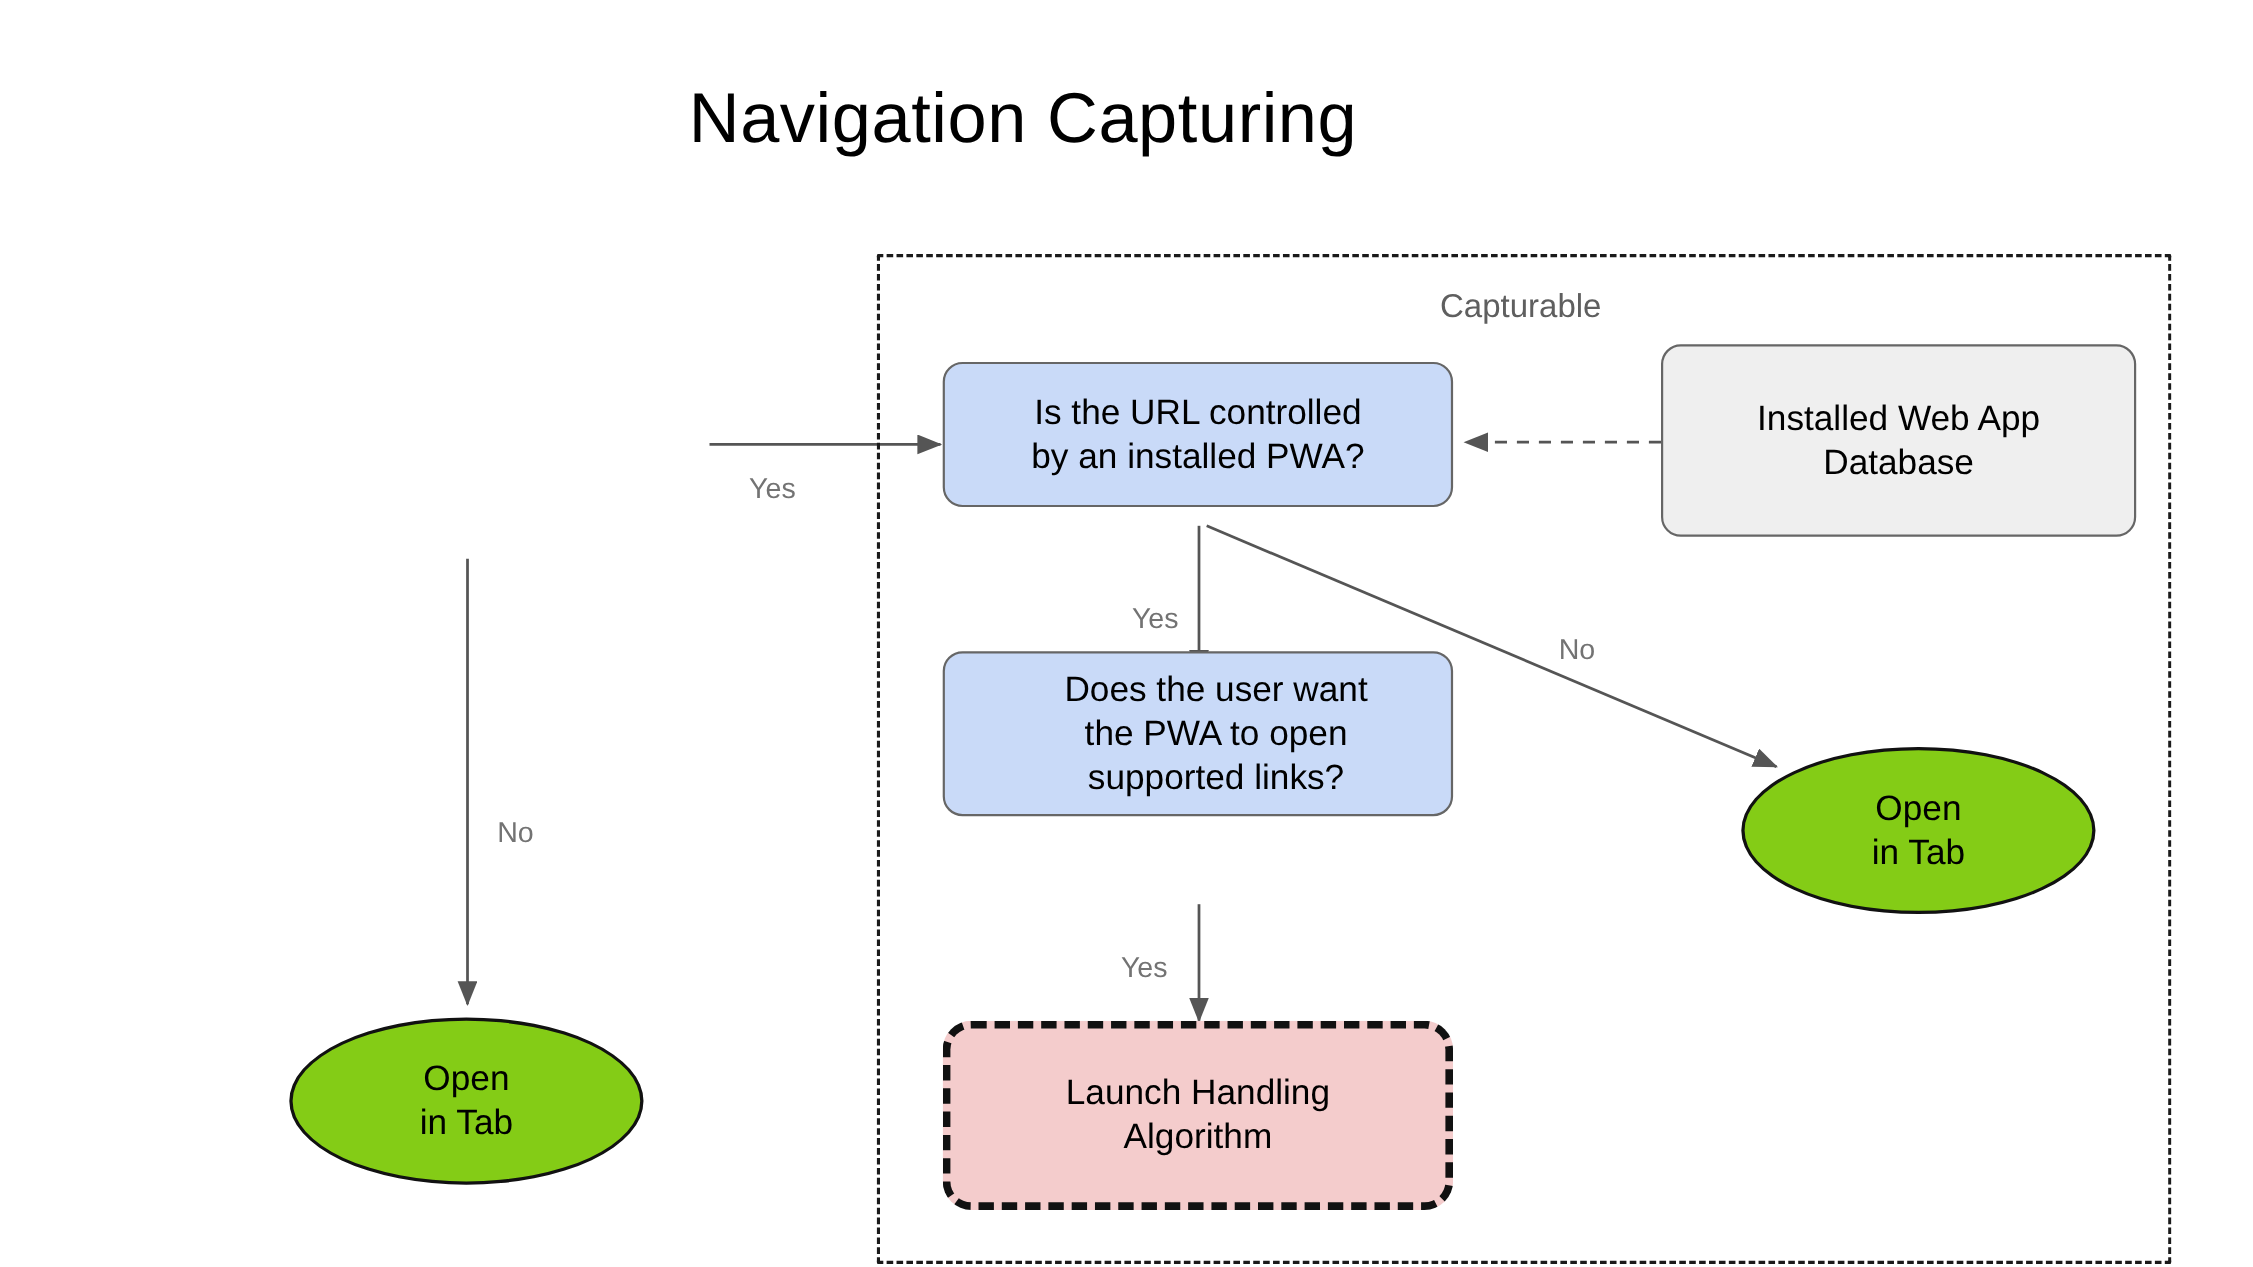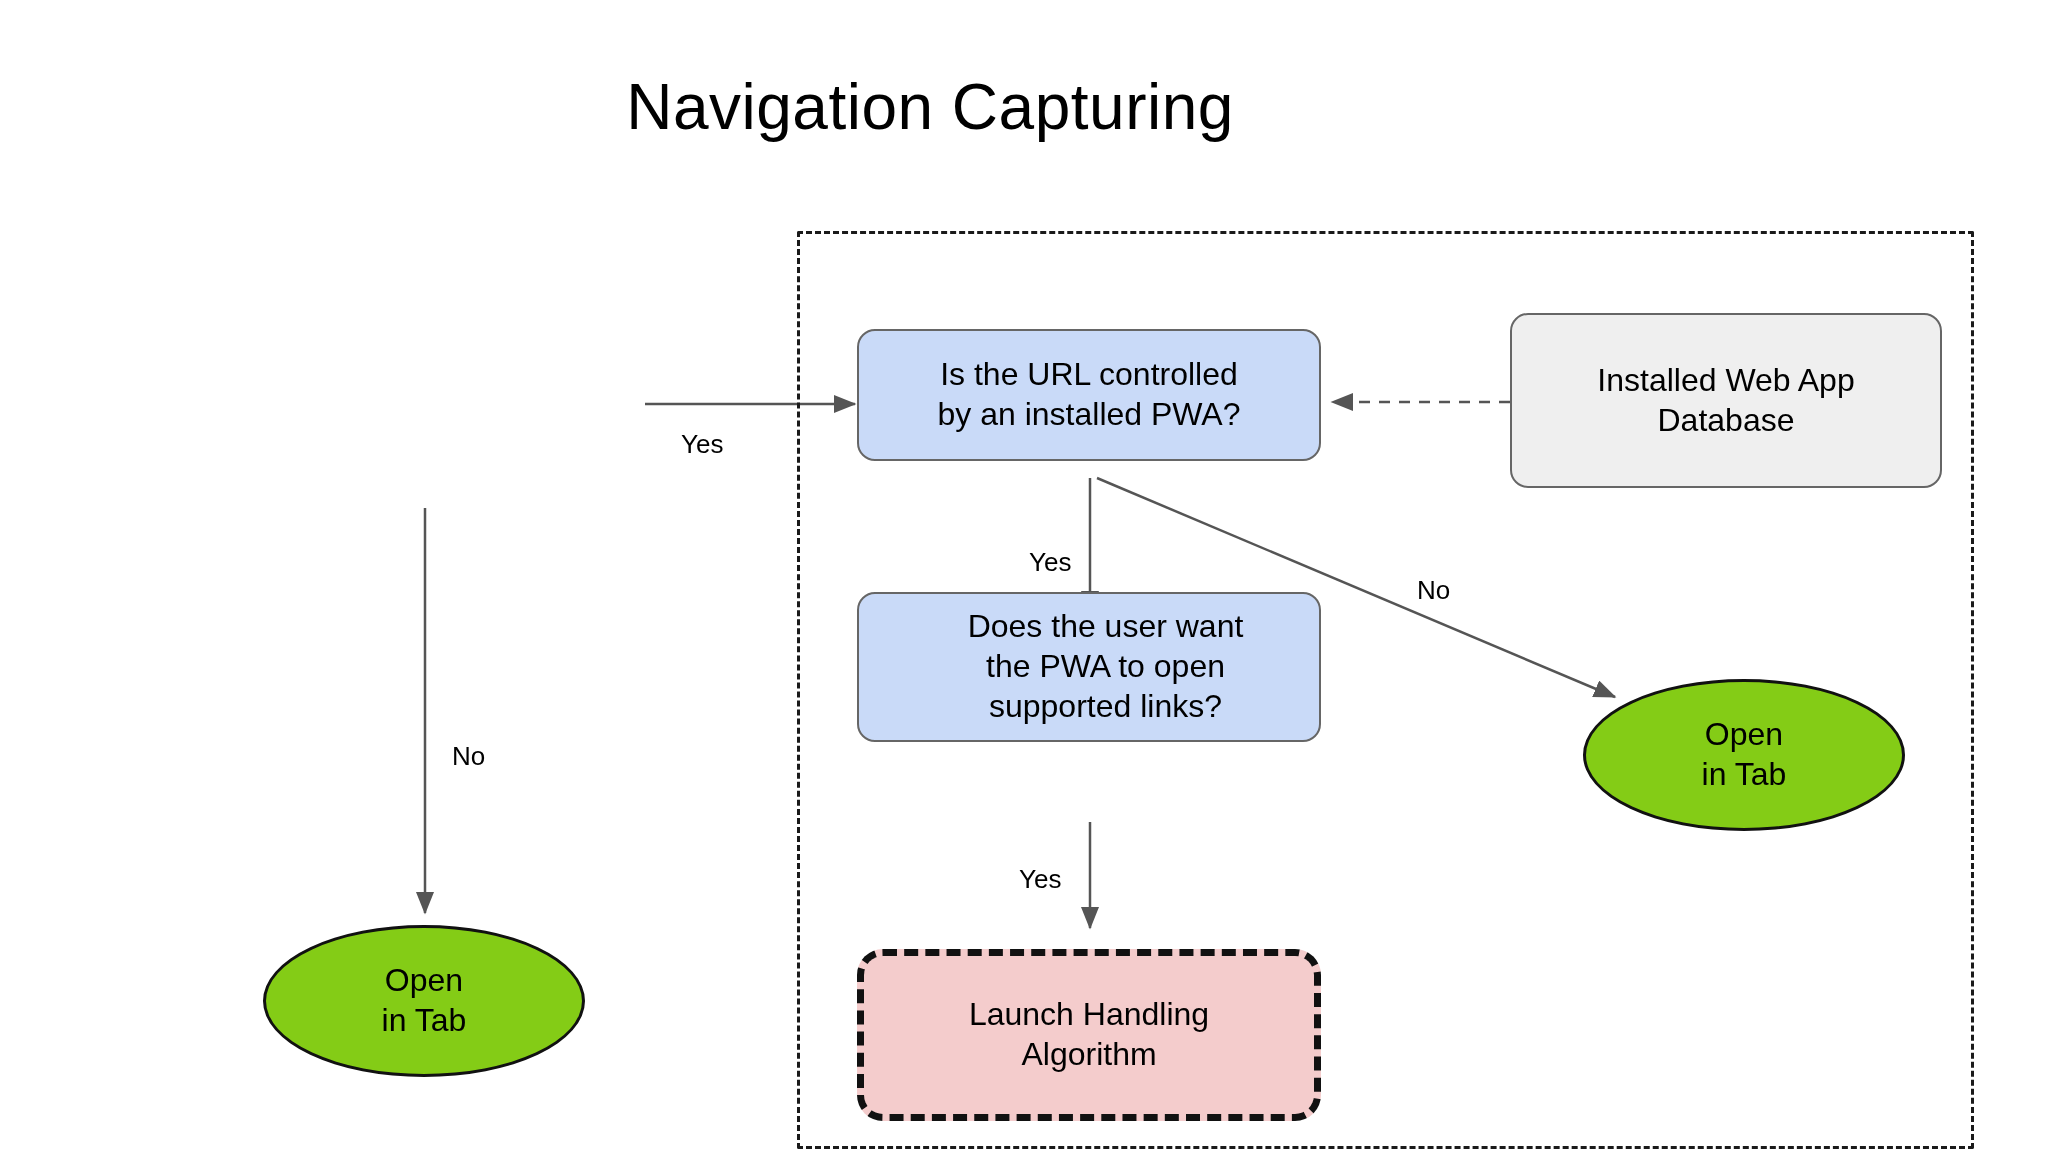--- a/index.html
+++ b/index.html
@@ -94,21 +94,21 @@
   }
   .node-text {
     display: block;
     white-space: pre-line;
   }
 
   
   .edge-label {
     position: absolute;
     font-size: 26px;
-    color: #000000;
+    color: #737373;
     white-space: nowrap;
   }
 </style>
 </head>
 <body>
 
 <div id="canvas">
 
   <div class="diagram-title">Navigation Capturing</div>
 
@@ -129,39 +129,40 @@
     <path d="M 1090 478 L 1090 612" stroke="#555555" stroke-width="2.5" fill="none" marker-end="url(#arrow)"></path>
 
     <path d="M 1097 478 L 1615 697" stroke="#555555" stroke-width="2.5" fill="none" marker-end="url(#arrow)"></path>
 
     <path d="M 1090 822 L 1090 928" stroke="#555555" stroke-width="2.5" fill="none" marker-end="url(#arrow)"></path>
 
     <path d="M 1510 402 L 1332 402" stroke="#555555" stroke-width="2.5" stroke-dasharray="11 9" fill="none" marker-end="url(#arrow-dash)"></path>
   </svg>
 
   <div class="group-box" style="left:797px; top:231px; width:1171px; height:912px;"></div>
+  <div class="group-label" style="left:797px; top:262px; width:1171px;">Capturable</div>
 
 
   <div class="node node-process" style="left:857px; top:329px; width:464px; height:132px;">
     <span class="node-text">Is the URL controlled
 by an installed PWA?</span>
   </div>
 
   <div class="node node-store" style="left:1510px; top:313px; width:432px; height:175px;">
     <span class="node-text">Installed Web App
 Database</span>
   </div>
 
   <div class="node node-process" style="left:857px; top:592px; width:464px; height:150px;padding-left:47px;">
     <span class="node-text">Does the user want
 the PWA to open
 supported links?</span>
   </div>
 
-  <div class="node node-alg" style="left:857px; top:928px; width:464px; height:172px;margin-top:21px;">
+  <div class="node node-alg" style="left:857px; top:928px; width:464px; height:172px;">
     <span class="node-text">Launch Handling
 Algorithm</span>
   </div>
 
   <div class="node node-terminal" style="left:263px; top:925px; width:322px; height:152px;">
     <span class="node-text">Open
 in Tab</span>
   </div>
 
   <div class="node node-terminal" style="left:1583px; top:679px; width:322px; height:152px;">

